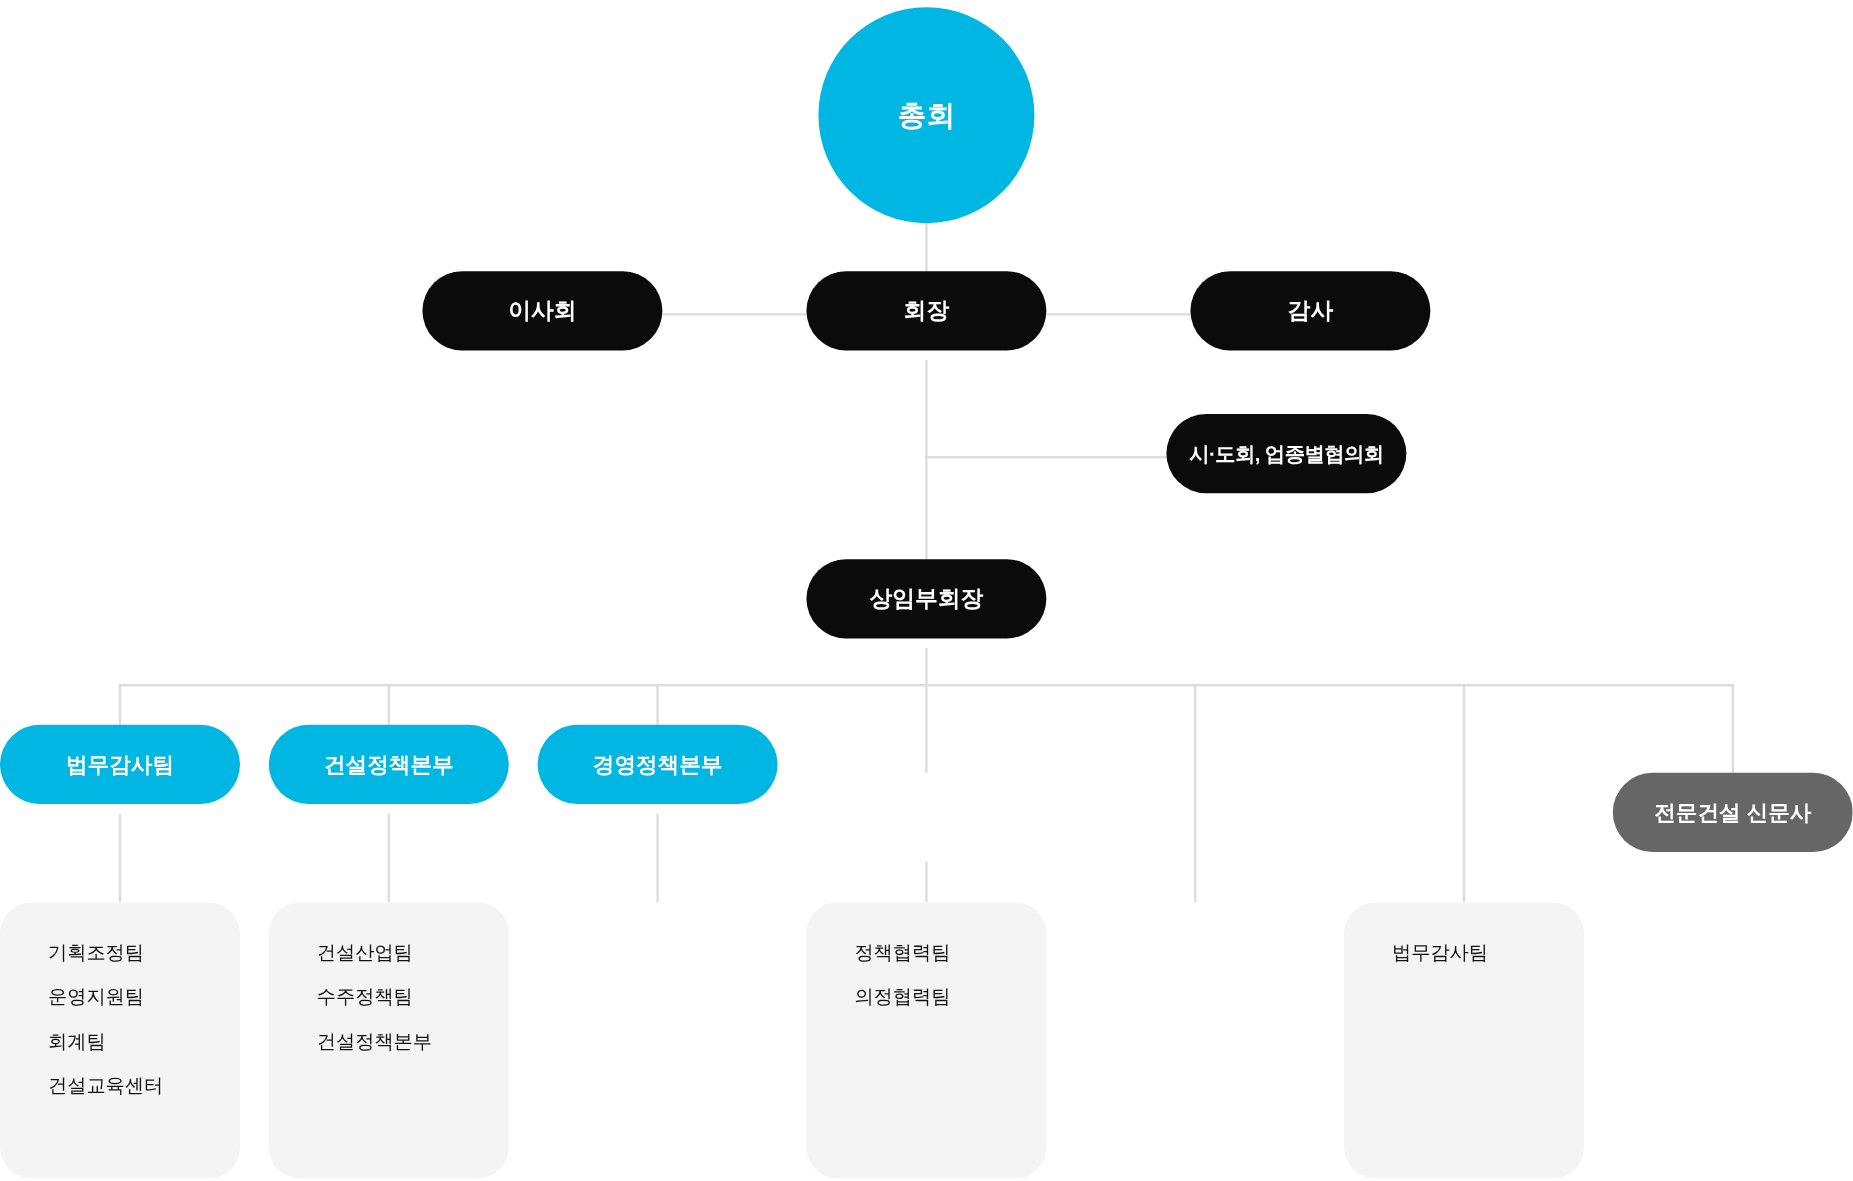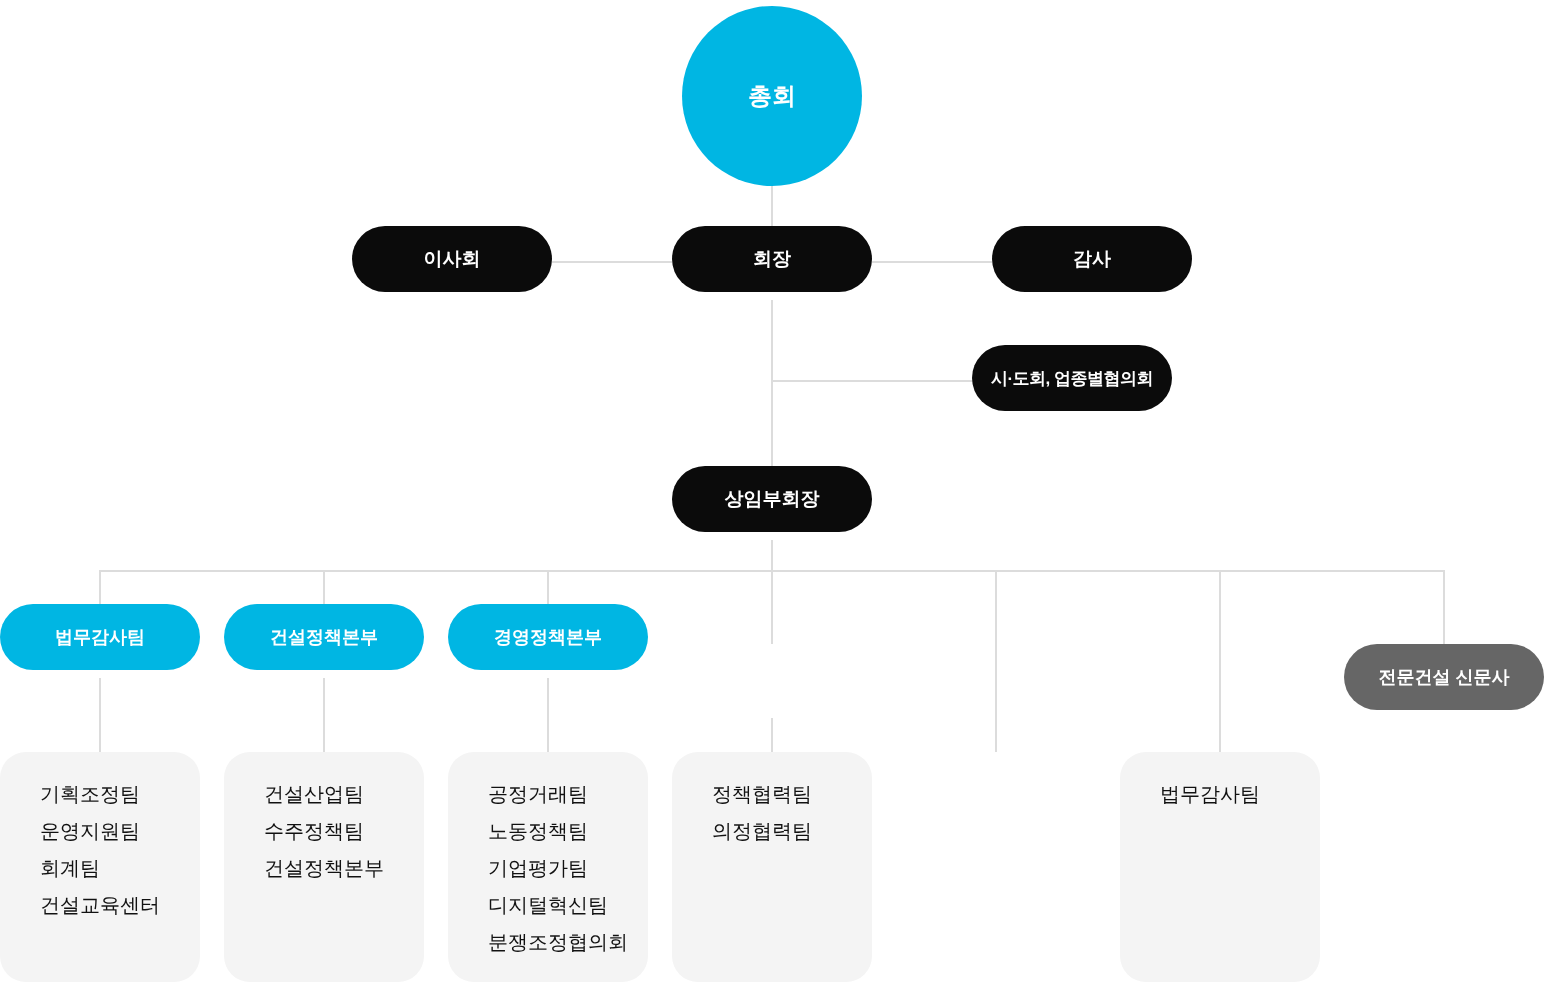--- a/index.html
+++ b/index.html
@@ -20,21 +20,21 @@
   .pill.gray{background:var(--gray);font-size:18px;}
   .pill.small-label{font-size:17px;letter-spacing:-0.5px;}
 
   .cline{position:absolute;background:var(--line);}
 
   .column{position:absolute;top:570px;width:200px;height:414px;}
   .column .drop{position:absolute;left:99px;width:2px;background:var(--line);}
   .column .pill{position:absolute;left:0;}
   .card{position:absolute;left:0;top:182px;width:200px;height:230px;background:var(--card);
         border-radius:26px;padding:32px 20px 20px 40px;}
-  .team-item{font-size:20px;font-weight:500;color:var(--ink);line-height:21px;margin-bottom:16px;
+  .team-item{font-size:16px;font-weight:500;color:var(--ink);line-height:21px;margin-bottom:16px;
              white-space:nowrap;}
 </style>
 </head>
 <body>
 
 <div id="stage">
 
   <div class="cline" style="left:771px;top:186px;width:2px;height:40px;"></div>
   <div class="cline" style="left:552px;top:261px;width:120px;height:2px;"></div>
   <div class="cline" style="left:872px;top:261px;width:120px;height:2px;"></div>
@@ -72,27 +72,20 @@
         <div class="card">
           <div class="team-item">건설산업팀</div>
           <div class="team-item">수주정책팀</div>
           <div class="team-item">건설정책본부</div>
         </div>
       </div>
       <div class="column" style="left: 448px;">
         <div class="drop" style="top: 0px; height: 34px;"></div>
         <div class="node pill cyan" style="top: 34px;">경영정책본부</div>
         <div class="drop" style="top: 108px; height: 74px;"></div>
-        <div class="card">
-          <div class="team-item">공정거래팀</div>
-          <div class="team-item">노동정책팀</div>
-          <div class="team-item">기업평가팀</div>
-          <div class="team-item">디지털혁신팀</div>
-          <div class="team-item">분쟁조정협의회</div>
-        </div>
       </div>
       <div class="column" style="left: 672px;">
         <div class="drop" style="top: 0px; height: 74px;"></div>
         <div class="drop" style="top: 148px; height: 34px;"></div>
         <div class="card">
           <div class="team-item">정책협력팀</div>
           <div class="team-item">의정협력팀</div>
         </div>
       </div>
       <div class="column" style="left: 896px;">

